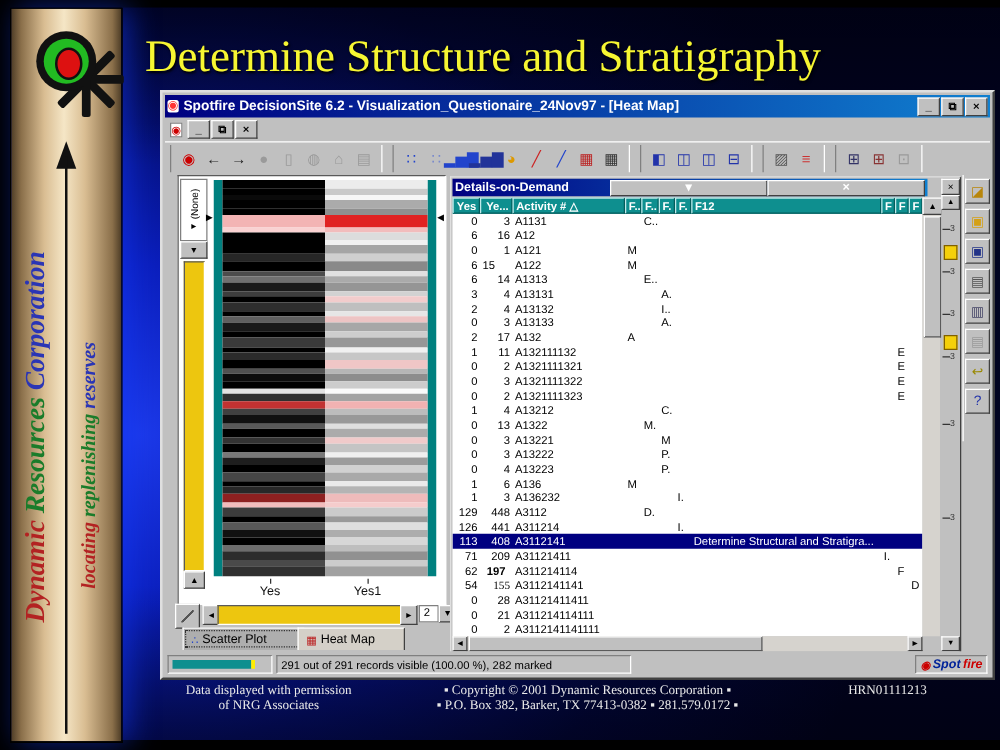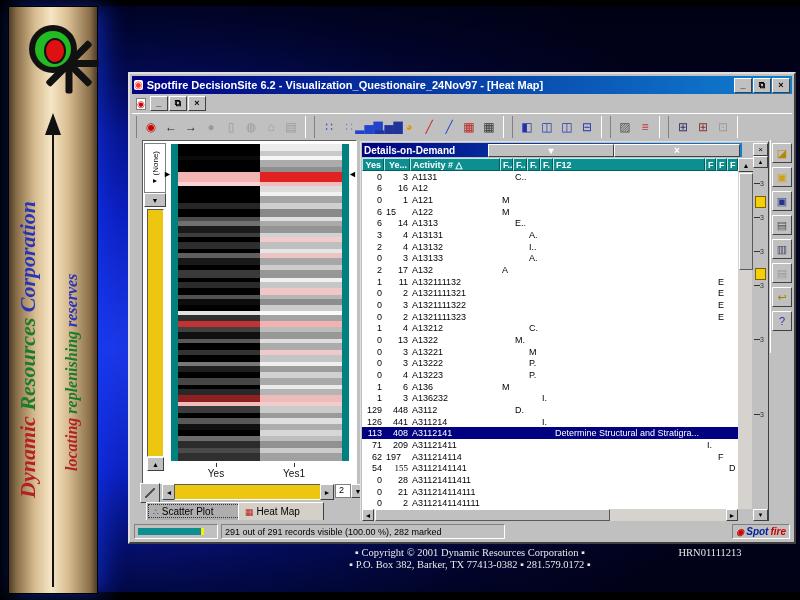--- a/index.html
+++ b/index.html
@@ -140,20 +140,21 @@
       <div class="logo-ring" style="left:4px;top:4px;width:48px;height:48px;background:#111;"></div>
       <div class="logo-ring" style="left:10px;top:10px;width:36px;height:36px;background:#22bb22;"></div>
       <div class="logo-ring" style="left:19px;top:17px;width:18px;height:22px;background:#dd1111;border:2px solid #111;"></div>
     </div>
     <div id="sb-arrow-head" class="abs"></div>
     <div id="sb-arrow-line" class="abs"></div>
     <div id="sb-company" class="abs vtext"><span style="color: rgb(179, 34, 34);">Dynamic</span><span style="color: rgb(26, 124, 42);"> Resources</span><span style="color: rgb(42, 53, 181);"> Corporation</span></div>
     <div id="sb-tagline" class="abs vtext"><span style="color: rgb(179, 34, 34);">locating</span><span style="color: rgb(26, 124, 42);"> replenishing</span><span style="color: rgb(42, 53, 181);"> reserves</span></div>
   </div>
 
+  <div id="slide-title" class="abs">Determine Structure and Stratigraphy</div>
 
   <div id="app" class="abs">
 
     <div id="titlebar" class="abs titlebar-grad">
       <span style="color:#ff3333;font-size:10px;background:#fff;border-radius:2px;line-height:10px;">◉</span>
       <span class="t-text">Spotfire DecisionSite 6.2 - Visualization_Questionaire_24Nov97 - [Heat Map]</span>
       <span class="winbtns">
           <span class="winbtn btn">_</span>
           <span class="winbtn btn">⧉</span>
           <span class="winbtn btn">×</span>
@@ -802,21 +803,21 @@
                 <span class="t-cell" style="width: 14px; flex: 0 0 14px;"></span>
                 <span class="t-cell" style="width: 13px; flex: 0 0 13px;"></span>
                 <span class="t-cell" style="width: 13px; flex: 0 0 13px;"></span>
                 <span class="t-cell" style="flex: 1 1 0%;"></span>
                 <span class="t-cell" style="width: 11px; flex: 0 0 11px;">I.</span>
                 <span class="t-cell" style="width: 11px; flex: 0 0 11px;"></span>
                 <span class="t-cell" style="width: 11px; flex: 0 0 11px;"></span>
               </div>
               <div class="t-row">
                 <span class="t-cell" style="width: 22px; flex: 0 0 22px; text-align: right;">62</span>
-                <span class="t-cell" style="width: 26px; flex: 0 0 26px; text-align: left;">197</span>
+                <span class="t-cell" style="width: 26px; flex: 0 0 26px; text-align: center; font-weight: bold;">197</span>
                 <span class="t-cell" style="width: 90px; flex: 0 0 90px;">A311214114</span>
                 <span class="t-cell" style="width: 13px; flex: 0 0 13px;"></span>
                 <span class="t-cell" style="width: 14px; flex: 0 0 14px;"></span>
                 <span class="t-cell" style="width: 13px; flex: 0 0 13px;"></span>
                 <span class="t-cell" style="width: 13px; flex: 0 0 13px;"></span>
                 <span class="t-cell" style="flex: 1 1 0%;"></span>
                 <span class="t-cell" style="width: 11px; flex: 0 0 11px;"></span>
                 <span class="t-cell" style="width: 11px; flex: 0 0 11px;">F</span>
                 <span class="t-cell" style="width: 11px; flex: 0 0 11px;"></span>
               </div>
@@ -927,18 +928,22 @@
       <span class="status-cell" style="width:276px;">291 out of 291 records visible (100.00 %), 282 marked</span>
       <span style="flex:1;"></span>
       <span class="status-cell" id="brand">
         <span style="color:#cc0000;font-size:9px;">◉</span>
         <span style="color:#002299;">Spot</span>
           <span style="color:#cc0000;">fire</span>
       </span>
     </div>
   </div>
 
+  <div id="footer-left" class="abs footer">
+    <div>Data displayed with permission</div>
+    <div>of NRG Associates</div>
+  </div>
   <div id="footer-center" class="abs footer">
     <div>▪ Copyright © 2001 Dynamic Resources Corporation ▪</div>
     <div>▪ P.O. Box 382, Barker, TX 77413-0382 ▪ 281.579.0172 ▪</div>
   </div>
   <div id="footer-right" class="abs footer">HRN01111213</div>
 </div>
 
 </body></html>

